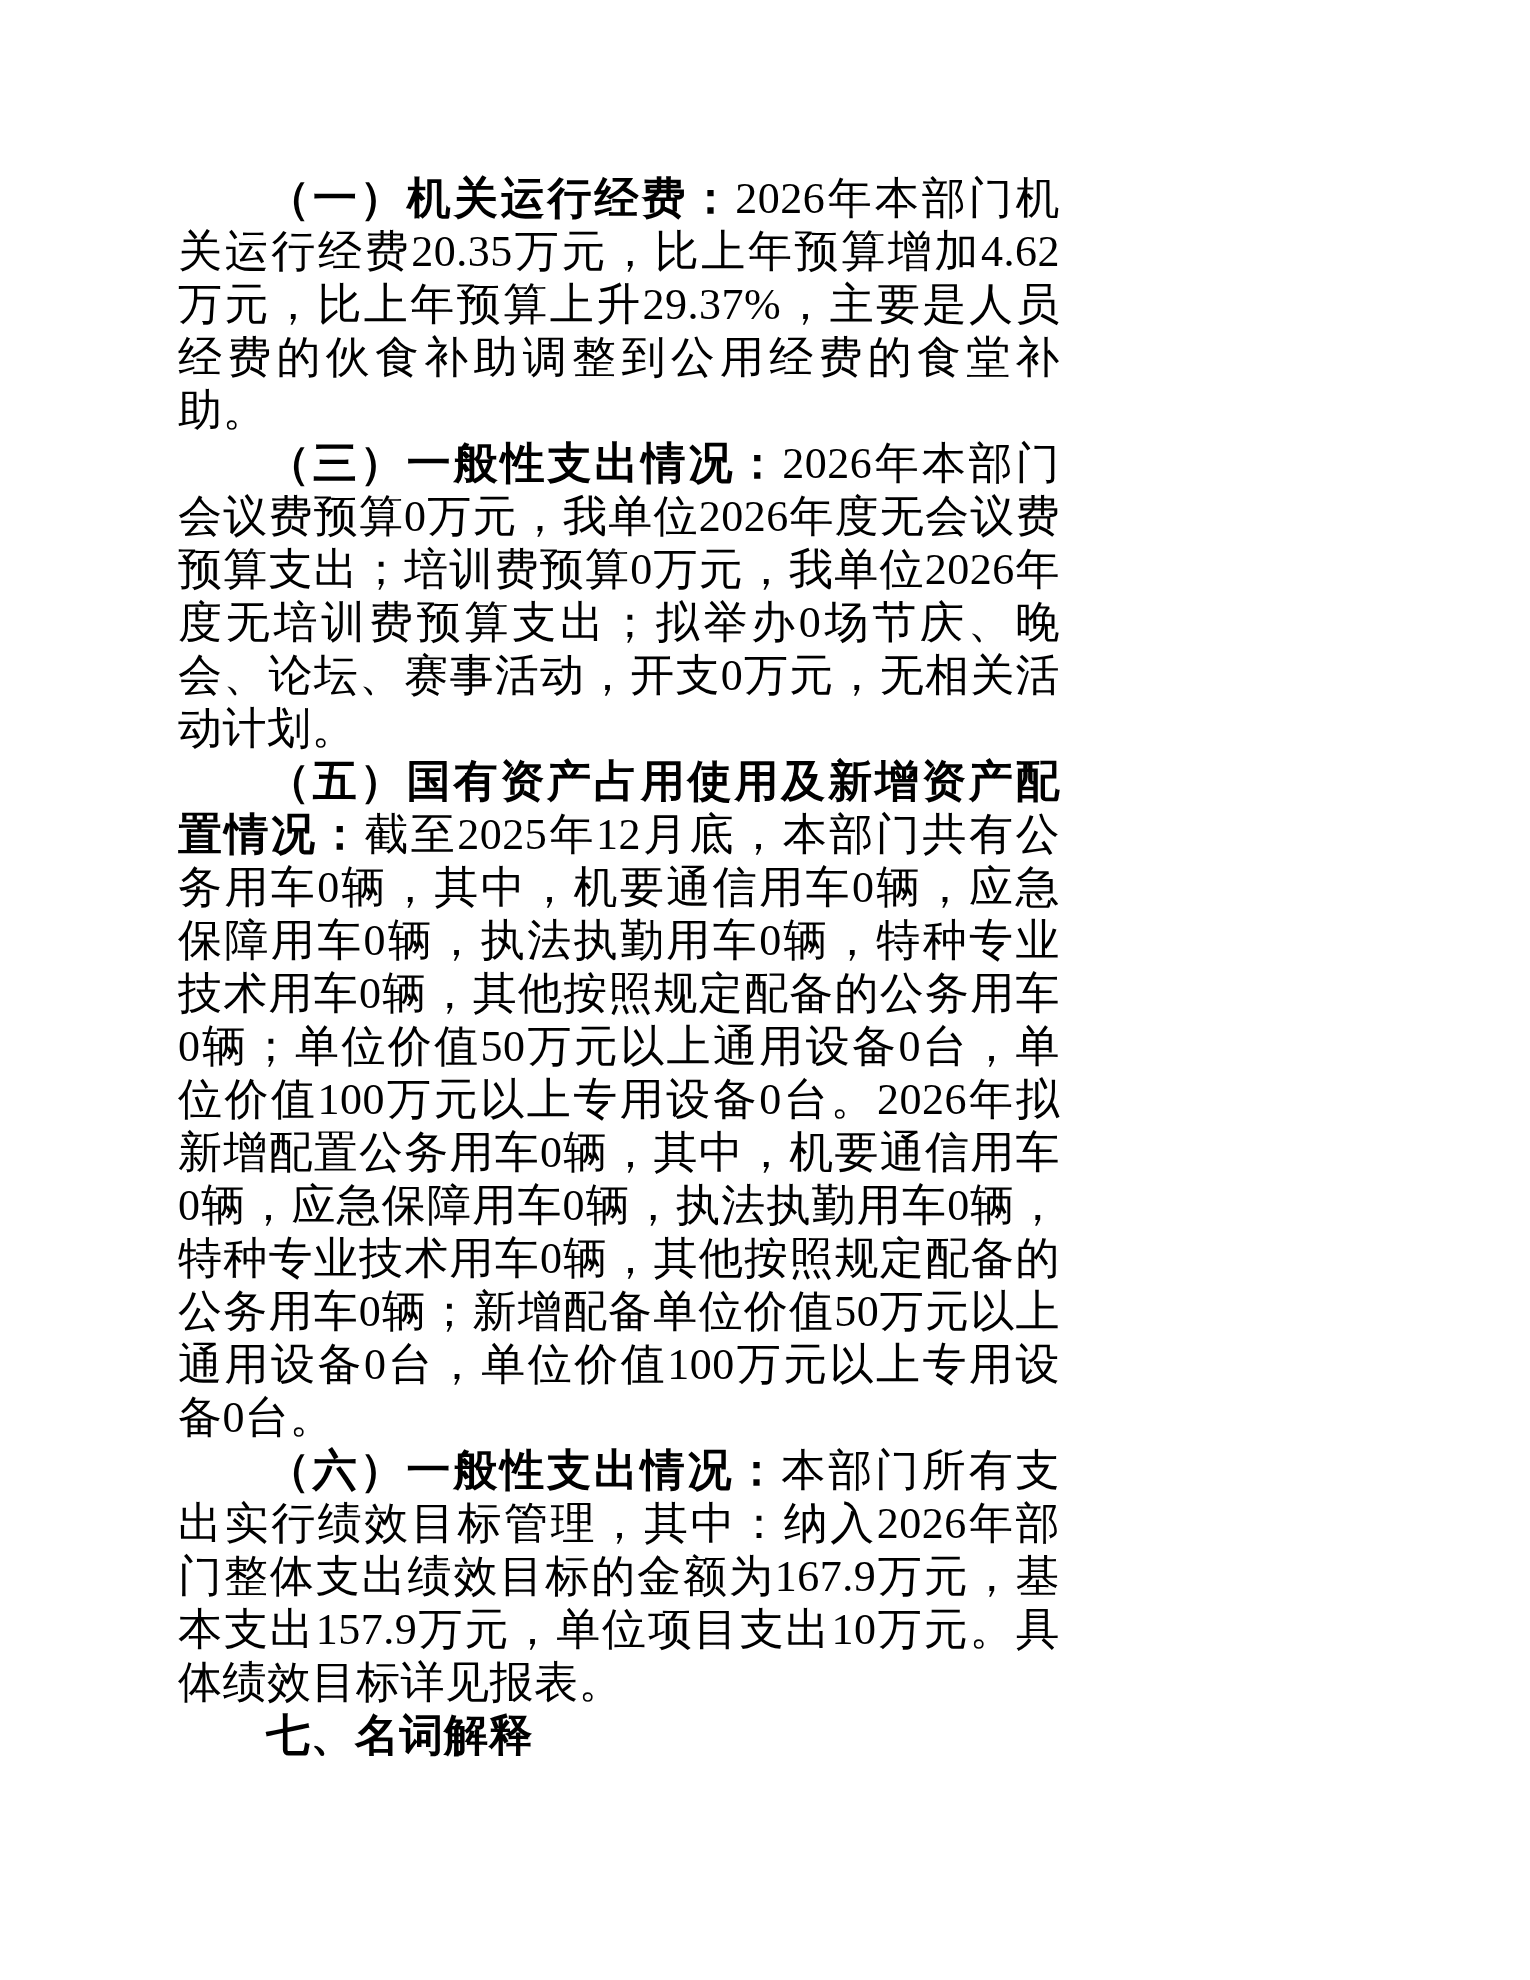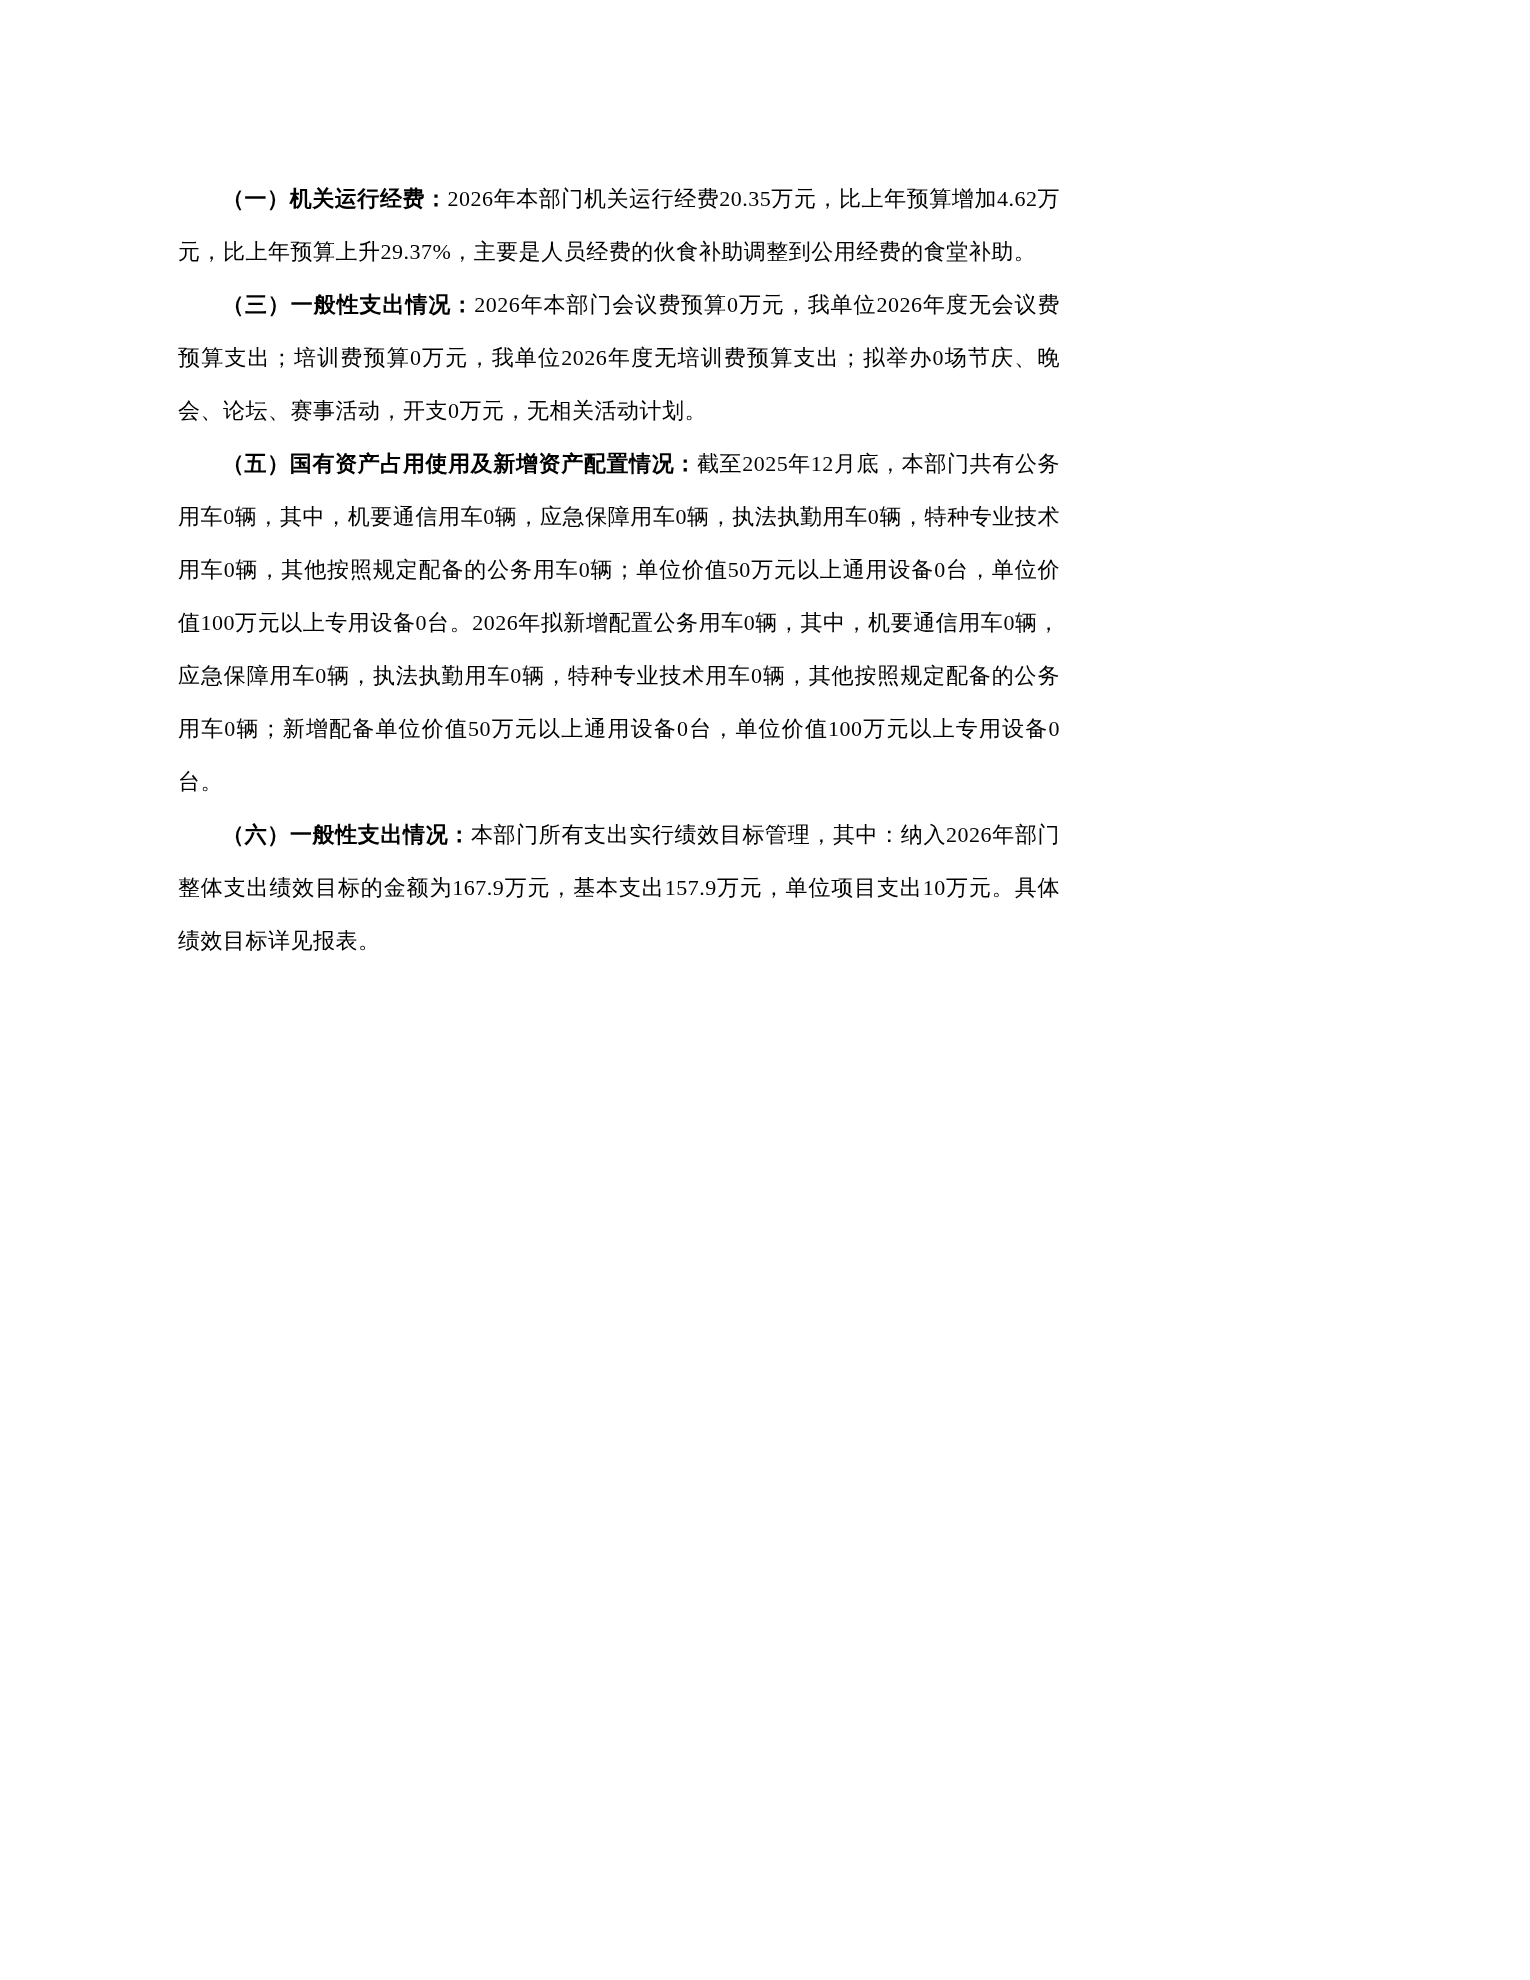--- a/index.html
+++ b/index.html
@@ -16,21 +16,21 @@
   }
   .page {
     box-sizing: border-box;
     width: 1530px;
     height: 1980px;
     padding: 172px 470px 0 178px;
     background: #ffffff;
   }
   .para {
     margin: 0;
-    font-size: 22px;
+    font-size: 44px;
     line-height: 53px;
     text-align: justify;
     text-indent: 2em;
     letter-spacing: 0.5px;
     word-break: break-all;
   }
   .lbl {
     font-weight: 700;
   }
   .heading b {
@@ -45,15 +45,16 @@
   <p class="para"><b class="lbl">（一）机关运行经费：</b><span>2026年本部门机关运行经费20.35万元，比上年预算增加4.62万元，比上年预算上升29.37%，主要是人员经费的伙食补助调整到公用经费的食堂补助。</span></p>
 
 
   <p class="para"><b class="lbl">（三）一般性支出情况：</b><span>2026年本部门会议费预算0万元，我单位2026年度无会议费预算支出；培训费预算0万元，我单位2026年度无培训费预算支出；拟举办0场节庆、晚会、论坛、赛事活动，开支0万元，无相关活动计划。</span></p>
 
 
   <p class="para"><b class="lbl">（五）国有资产占用使用及新增资产配置情况：</b><span>截至2025年12月底，本部门共有公务用车0辆，其中，机要通信用车0辆，应急保障用车0辆，执法执勤用车0辆，特种专业技术用车0辆，其他按照规定配备的公务用车0辆；单位价值50万元以上通用设备0台，单位价值100万元以上专用设备0台。2026年拟新增配置公务用车0辆，其中，机要通信用车0辆，应急保障用车0辆，执法执勤用车0辆，特种专业技术用车0辆，其他按照规定配备的公务用车0辆；新增配备单位价值50万元以上通用设备0台，单位价值100万元以上专用设备0台。</span></p>
 
   <p class="para"><b class="lbl">（六）一般性支出情况：</b><span>本部门所有支出实行绩效目标管理，其中：纳入2026年部门整体支出绩效目标的金额为167.9万元，基本支出157.9万元，单位项目支出10万元。具体绩效目标详见报表。</span></p>
 
+  <p class="para heading"><b>七、名词解释</b></p>
 
 
 </div>
 
 </body></html>

